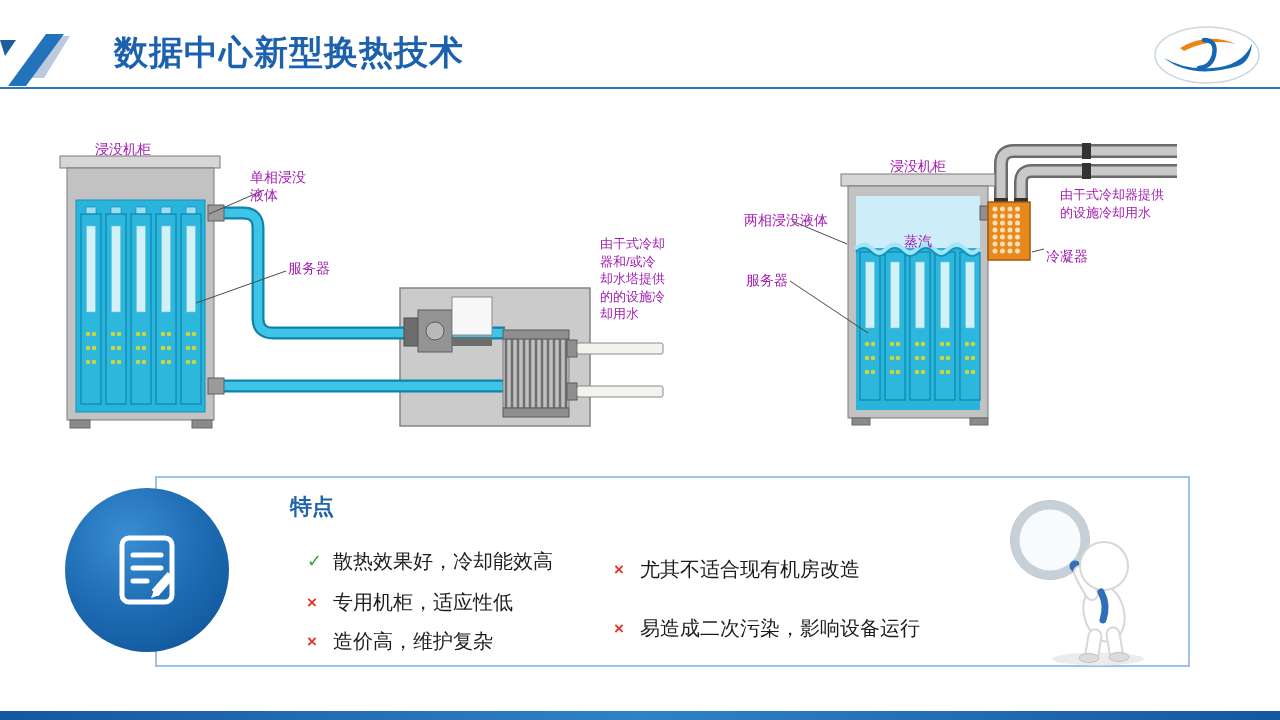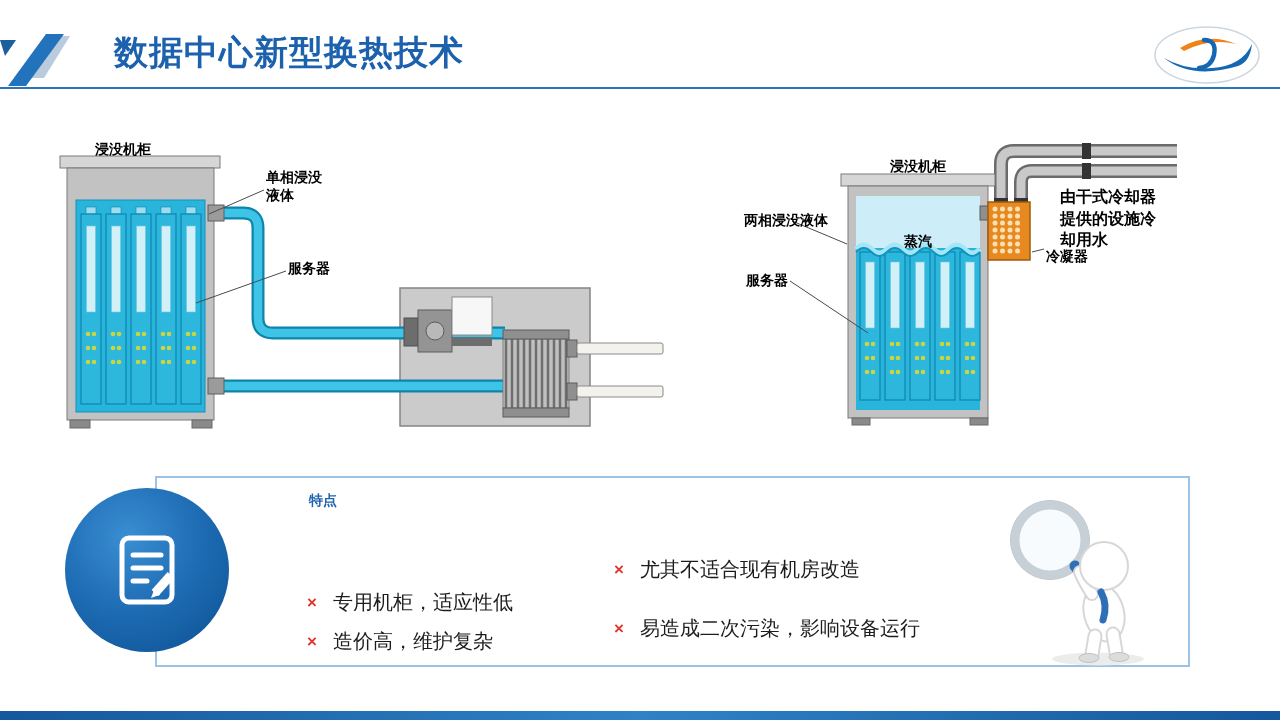--- a/index.html
+++ b/index.html
@@ -11,32 +11,32 @@
   .deco-svg{position:absolute;left:0;top:14px;z-index:2;}
   .title{
     position:absolute;left:114px;top:30px;margin:0;z-index:2;
     font-size:34px;font-weight:bold;color:#1c61ad;letter-spacing:1px;white-space:nowrap;
   }
   .logo-svg{position:absolute;left:1152px;top:24px;z-index:2;}
   .header-rule{position:absolute;left:0;top:87px;width:1280px;height:2px;background:#2b74ba;z-index:2;}
   
   .diagram-svg{position:absolute;left:0;top:0;width:1280px;height:720px;z-index:1;}
   .dlabel{
-    position:absolute;z-index:5;font-size:14px;font-weight:bold;color:#000000;
+    position:absolute;z-index:5;font-size:14px;font-weight:normal;color:#a21caf;
     line-height:1.3;word-break:break-all;white-space:normal;
   }
-  .dlabel.small{font-size:16px;line-height:1.35;}
+  .dlabel.small{font-size:13px;line-height:1.35;}
   
   .features-box{
     position:absolute;left:155px;top:476px;width:1031px;height:187px;z-index:2;
     border:2px solid #9cc3e6;background:#fff;
   }
   .features-heading{
-    position:absolute;left:152px;top:14px;margin:0;
-    font-size:14px;font-weight:bold;color:#1f63ae;
+    position:absolute;left:133px;top:14px;margin:0;
+    font-size:22px;font-weight:bold;color:#1f63ae;
   }
   .feat{position:absolute;font-size:20px;color:#1c1c1c;white-space:nowrap;}
   .mark{display:inline-block;width:26px;font-weight:bold;font-size:18px;vertical-align:1px;}
   .mark.good{color:#3fa33a;}
   .mark.bad{color:#df342b;font-size:17px;}
   
   .badge{
     position:absolute;left:65px;top:488px;width:164px;height:164px;border-radius:50%;z-index:3;
     background:radial-gradient(circle at 38% 30%, #3a8ed2 0%, #1e6cb4 48%, #0c4f92 100%);
     display:flex;align-items:center;justify-content:center;
@@ -190,33 +190,37 @@
     </g>
 
     <g>
       <line x1="792" y1="221" x2="847" y2="244" stroke="#4a4a4a" stroke-width="1"></line>
       <line x1="790" y1="281" x2="868" y2="333" stroke="#4a4a4a" stroke-width="1"></line>
       <line x1="1044" y1="249" x2="1032" y2="252" stroke="#4a4a4a" stroke-width="1"></line>
     </g>
   </svg>
 
   <div class="dlabel" style="left:95px;top:140px;">浸没机柜</div>
-  <div class="dlabel" style="left:266px;top:168px;width:58px;">单相浸没液体</div>
+  <div class="dlabel" style="left:250px;top:168px;width:58px;">单相浸没液体</div>
   <div class="dlabel" style="left:288px;top:259px;">服务器</div>
+  <div class="dlabel small" style="left:600px;top:235px;width:67px;">由干式冷却器和/或冷却水塔提供的的设施冷却用水</div>
 
   <div class="dlabel" style="left:890px;top:157px;">浸没机柜</div>
   <div class="dlabel" style="left:744px;top:211px;">两相浸没液体</div>
   <div class="dlabel" style="left:904px;top:232px;">蒸汽</div>
   <div class="dlabel" style="left:746px;top:271px;">服务器</div>
   <div class="dlabel" style="left:1046px;top:247px;">冷凝器</div>
   <div class="dlabel small" style="left:1060px;top:186px;width:106px;">由干式冷却器提供的设施冷却用水</div>
 
   <section class="features-box">
     <h2 class="features-heading">特点</h2>
 
+    <div class="feat" style="left:150px;top:70px;">
+      <span class="mark good">✓</span><span>散热效果好，冷却能效高</span>
+    </div>
     <div class="feat" style="left:150px;top:111px;">
       <span class="mark bad">×</span><span>专用机柜，适应性低</span>
     </div>
     <div class="feat" style="left:457px;top:78px;">
       <span class="mark bad">×</span><span>尤其不适合现有机房改造</span>
     </div>
 
     <div class="feat" style="left:150px;top:150px;">
       <span class="mark bad">×</span><span>造价高，维护复杂</span>
     </div>

